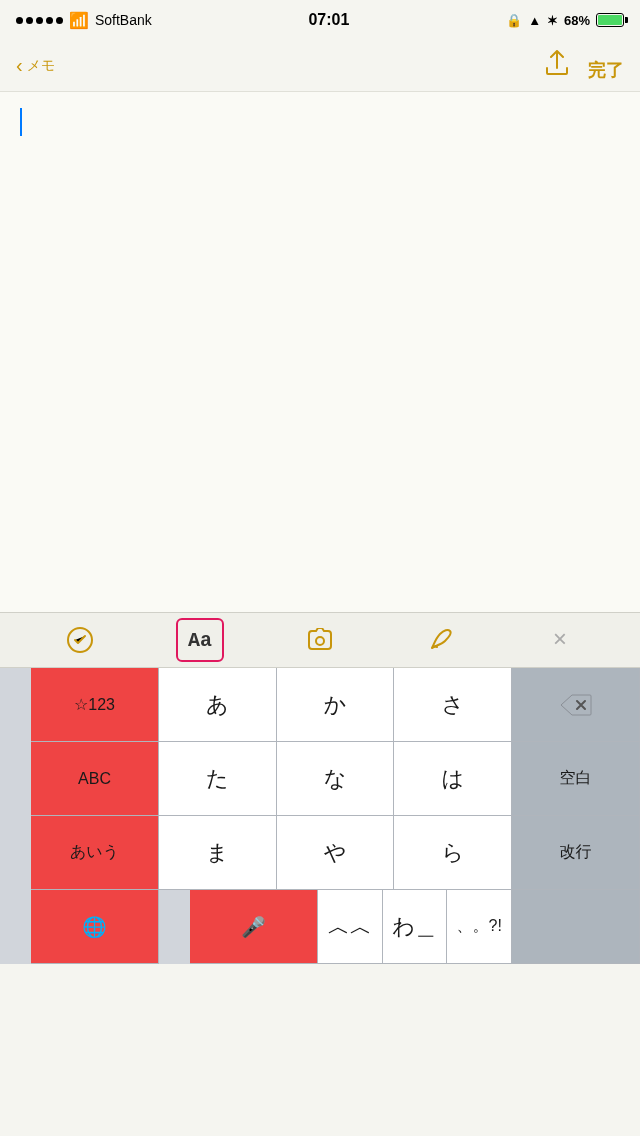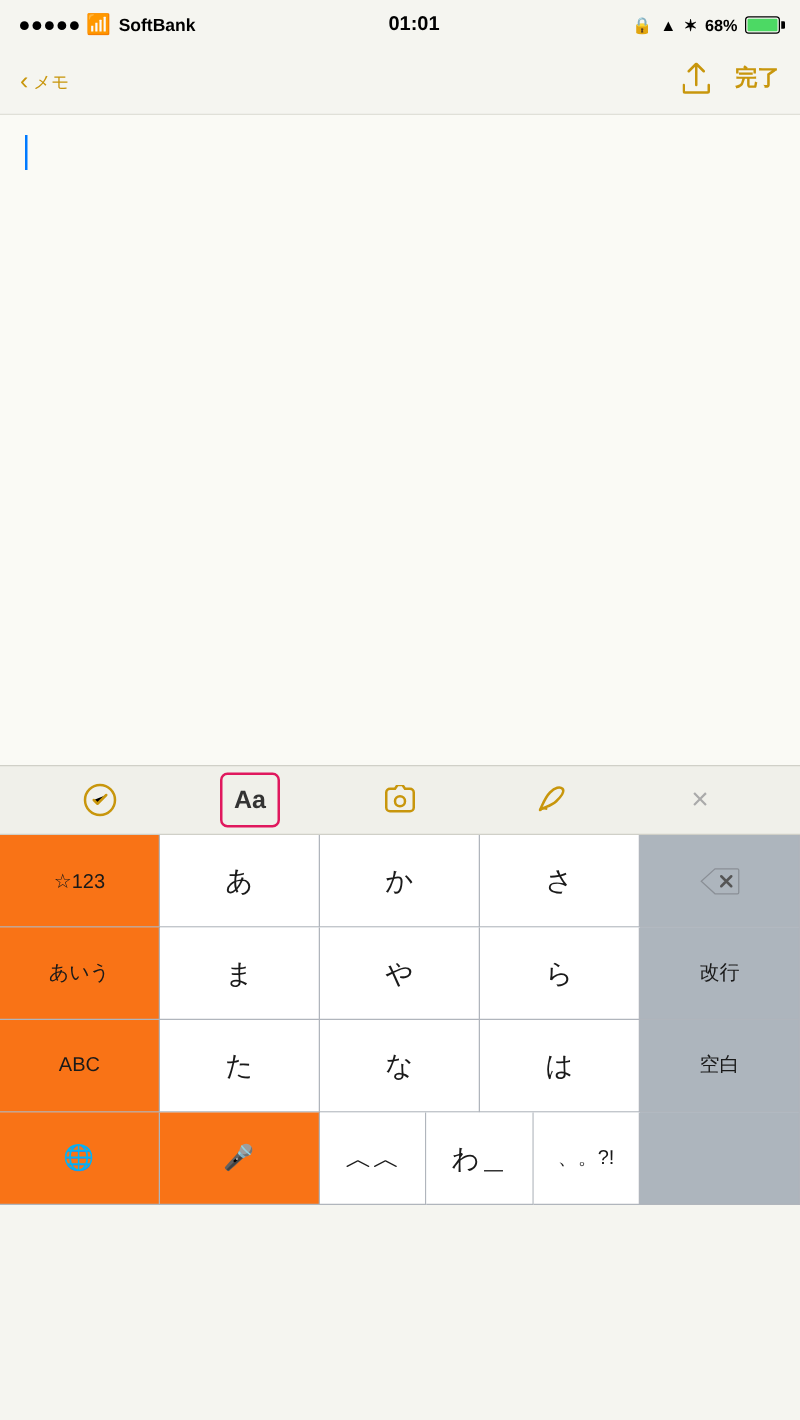--- a/index.html
+++ b/index.html
@@ -28,21 +28,21 @@
       align-items: center;
       gap: 6px;
     }
     .signal-dots {
       display: flex; gap: 3px;
     }
     .signal-dot {
       width: 7px; height: 7px; border-radius: 50%; background: #000;
     }
     .wifi-icon { font-size: 16px; }
-    .carrier-name { font-size: 14px; font-weight: 700; text-align: center; }
+    .carrier-name { font-size: 14px; font-weight: 400; text-align: center; }
     .status-center { font-size: 16px; font-weight: 600; }
     .status-right {
       display: flex; align-items: center; gap: 6px; font-size: 13px;
     }
     .battery-container {
       display: flex; align-items: center; gap: 3px;
     }
     .battery-box {
       width: 28px; height: 14px; border: 1.5px solid #000; border-radius: 3px;
       position: relative; display: flex; align-items: center; padding: 1px;
@@ -65,21 +65,21 @@
       padding: 0 16px;
       border-bottom: 1px solid #e0e0d8;
     }
     .nav-back {
       display: flex; align-items: center; gap: 4px;
       color: #c8960c; font-size: 18px; cursor: pointer;
     }
     .nav-back-chevron { font-size: 20px; }
     .nav-back-label { font-size: 14px; }
     .nav-actions {
-      display: flex; align-items: flex-start; gap: 20px;
+      display: flex; align-items: flex-end; gap: 20px;
     }
     .nav-share { color: #c8960c; font-size: 22px; }
     .nav-done { color: #c8960c; font-size: 18px; font-weight: 600; }
 
     
     #note-area {
       flex: 1;
       background: #fafaf5;
       padding: 16px 20px;
       min-height: 520px;
@@ -104,21 +104,21 @@
       border-top: 1px solid #d0d0c8;
       border-bottom: 1px solid #d0d0c8;
       display: flex;
       align-items: center;
       justify-content: space-around;
       padding: 0 20px;
     }
     .toolbar-btn {
       display: flex; align-items: center; justify-content: center;
       width: 48px; height: 44px; cursor: pointer;
-      color: #c8960c; font-size: 22px;
+      color: #c8960c; font-size: 22px; font-family: Liberation Mono, monospace;
     }
     .toolbar-btn.active-border {
       border: 2px solid #e0185e;
       border-radius: 6px;
       font-size: 20px;
       font-weight: 600;
       color: #333;
     }
     .toolbar-btn.inactive {
       color: #aaa;
@@ -139,25 +139,26 @@
     .kbd-key {
       display: flex; align-items: center; justify-content: center;
       font-size: 22px;
       cursor: pointer;
       user-select: none;
       border-right: 1px solid #b0b5bc;
       border-bottom: 1px solid #b0b5bc;
     }
     
     .kbd-key.utility {
-      background: #f97316;
+      background: #ef4444;
       color: #1a1a1a;
       font-size: 16px;
       font-weight: 500;
       flex: 0 0 128px;
+      margin-left: 31px;
     }
     
     .kbd-key.main {
       background: #ffffff;
       color: #1a1a1a;
       flex: 1;
     }
     
     .kbd-key.right-util {
       background: #adb5bd;
@@ -185,21 +186,21 @@
     <div class="signal-dots">
       <div class="signal-dot"></div>
       <div class="signal-dot"></div>
       <div class="signal-dot"></div>
       <div class="signal-dot"></div>
       <div class="signal-dot"></div>
     </div>
     <span class="wifi-icon">📶</span>
     <span class="carrier-name">SoftBank</span>
   </div>
-  <div class="status-center">01:01</div>
+  <div class="status-center">07:01</div>
   <div class="status-right">
     <span>🔒</span>
     <span>▲</span>
     <span>✶</span>
     <span>68%</span>
     <div class="battery-container">
       <div class="battery-box">
           <div class="battery-fill"></div>
         </div>
     </div>
@@ -270,51 +271,51 @@
     <div class="kbd-key right-util delete-key">
       <svg width="32" height="22" viewBox="0 0 32 22">
         <path d="M12 1H30a1 1 0 011 1v18a1 1 0 01-1 1H12l-11-10z" fill="#adb5bd" stroke="#8a8f96" stroke-width="1"></path>
         <path d="M17 7l8 8M25 7l-8 8" stroke="#555" stroke-width="2" stroke-linecap="round"></path>
       </svg>
     </div>
   </div>
 
   <div class="kbd-row">
     <div class="kbd-key utility">
+      <span>ABC</span>
+    </div>
+    <div class="kbd-key main">
+      <span>た</span>
+    </div>
+    <div class="kbd-key main">
+      <span>な</span>
+    </div>
+    <div class="kbd-key main">
+      <span>は</span>
+    </div>
+    <div class="kbd-key right-util">
+      <span>空白</span>
+    </div>
+  </div>
+
+  <div class="kbd-row">
+    <div class="kbd-key utility">
       <span>あいう</span>
     </div>
     <div class="kbd-key main">
       <span>ま</span>
     </div>
     <div class="kbd-key main">
       <span>や</span>
     </div>
     <div class="kbd-key main">
       <span>ら</span>
     </div>
     <div class="kbd-key right-util tall">
       <span>改行</span>
-    </div>
-  </div>
-
-  <div class="kbd-row">
-    <div class="kbd-key utility">
-      <span>ABC</span>
-    </div>
-    <div class="kbd-key main">
-      <span>た</span>
-    </div>
-    <div class="kbd-key main">
-      <span>な</span>
-    </div>
-    <div class="kbd-key main">
-      <span>は</span>
-    </div>
-    <div class="kbd-key right-util">
-      <span>空白</span>
     </div>
   </div>
 
   <div class="kbd-row">
     <div class="kbd-key utility globe">
       <span>🌐</span>
     </div>
     <div class="kbd-key utility mic">
       <span>🎤</span>
     </div>

